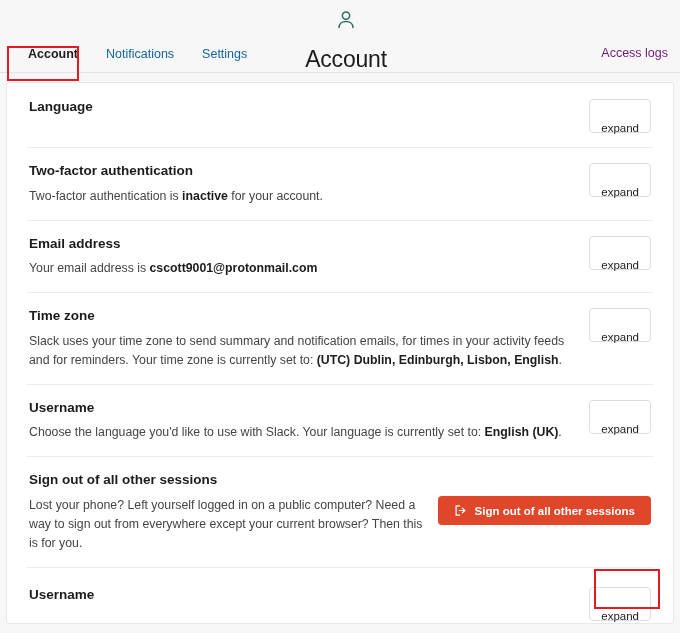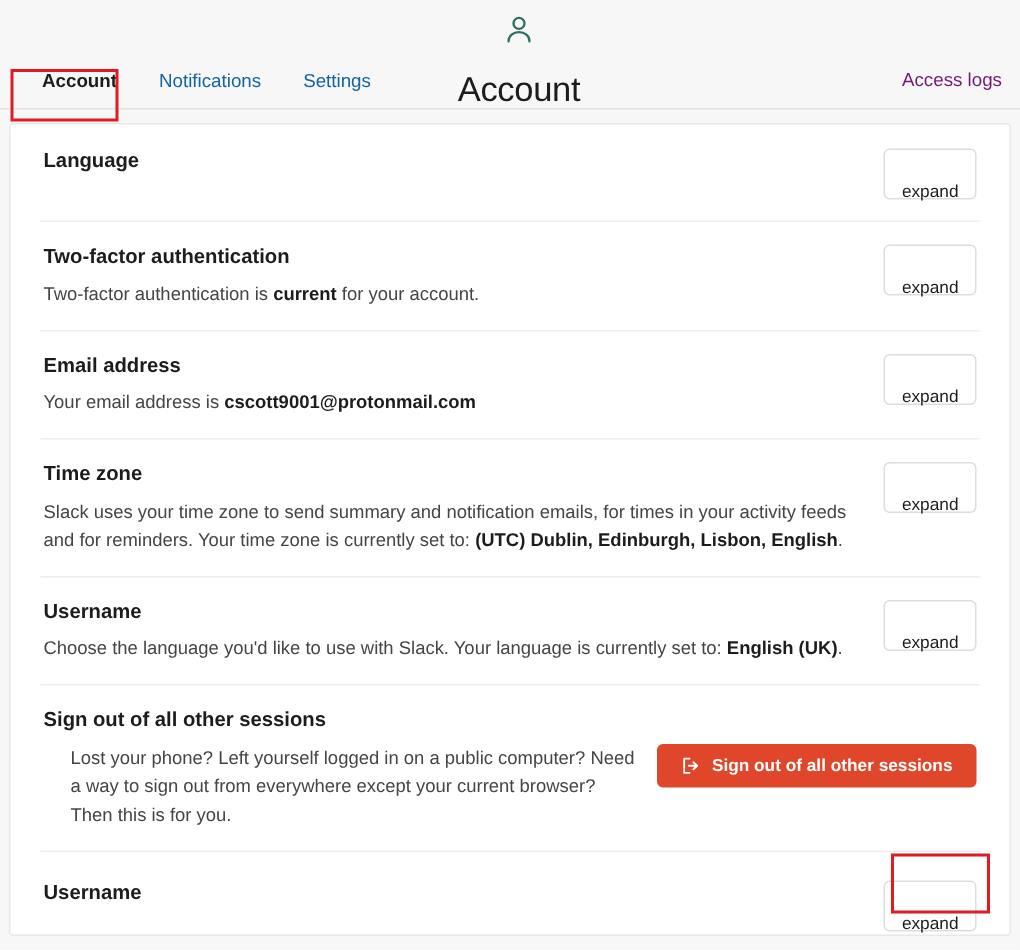--- a/index.html
+++ b/index.html
@@ -163,21 +163,21 @@
     cursor: pointer;
     line-height: 25px;
     text-align: center;
     margin-top: 1px;
   }
 
   
   .signout-section .section-body {
     align-items: flex-start;
   }
-  .signout-desc { max-width: 400px; margin-left: 18px; }
+  .signout-desc { max-width: 400px; }
   .signout-btn {
     flex: 0 0 auto;
     display: inline-flex;
     align-items: center;
     justify-content: center;
     gap: 8px;
     height: 29px;
     padding: 0 16px;
     background: #e0472a;
     color: #ffffff;
@@ -228,21 +228,21 @@
         <div class="section-title">Language</div>
       </div>
       <button class="expand-btn">expand</button>
     </div>
   </div>
 
   <div class="section">
     <div class="section-body">
       <div class="section-text">
         <div class="section-title">Two-factor authentication</div>
-        <div class="section-desc">Two-factor authentication is <b>current</b> for your account.</div>
+        <div class="section-desc">Two-factor authentication is <b>inactive</b> for your account.</div>
       </div>
       <button class="expand-btn">expand</button>
     </div>
   </div>
 
   <div class="section">
     <div class="section-body">
       <div class="section-text">
         <div class="section-title">Email address</div>
         <div class="section-desc">Your email address is <b>cscott9001@protonmail.com</b></div>

